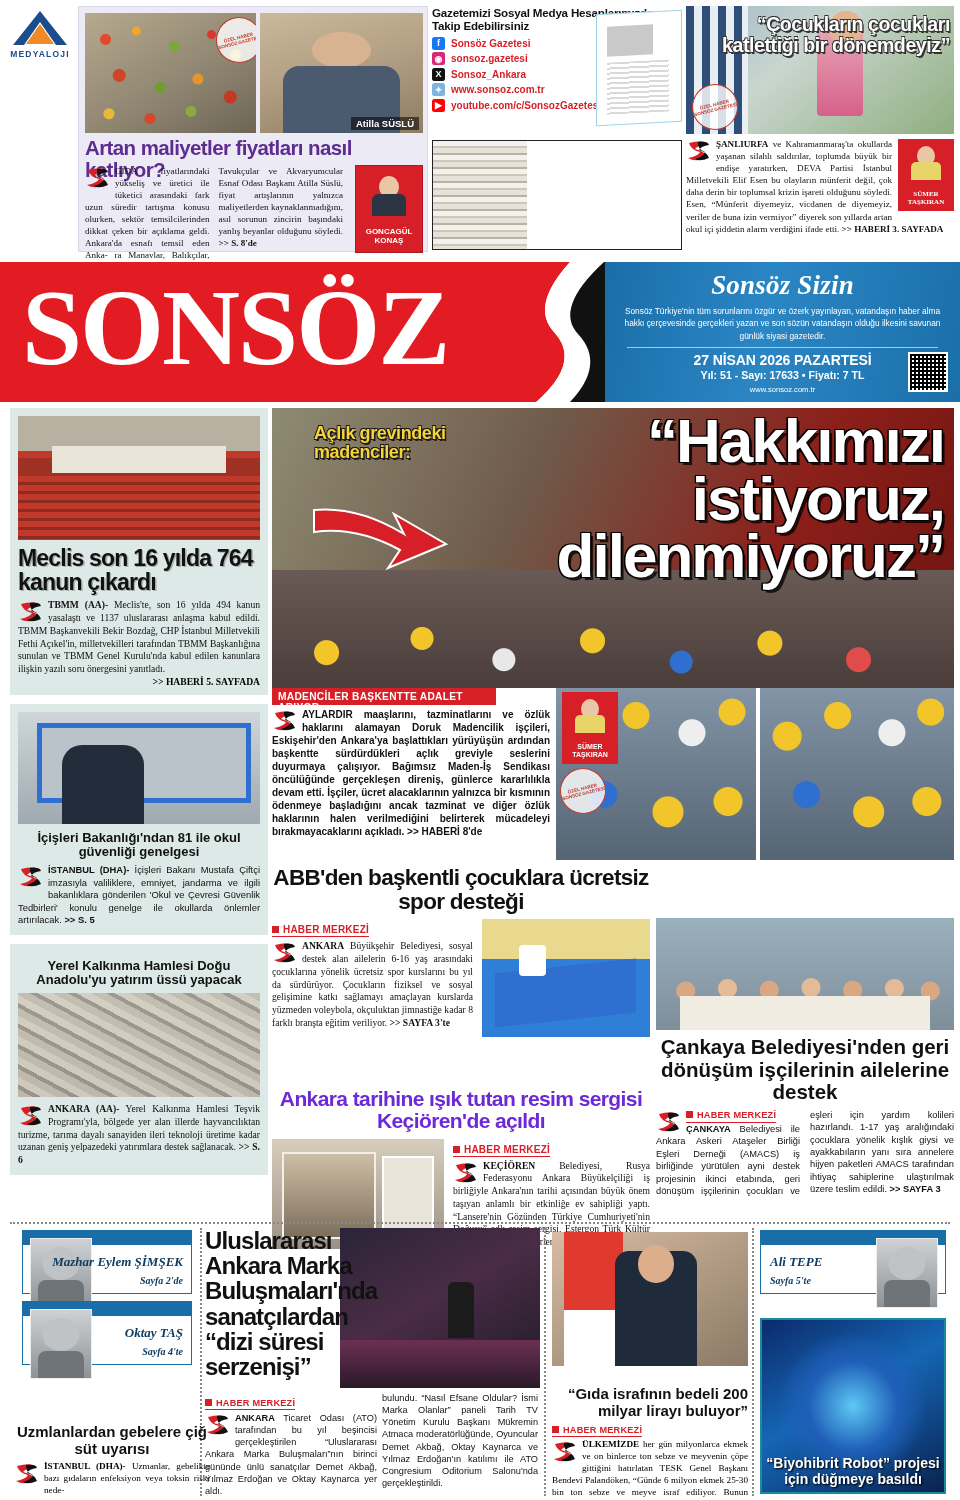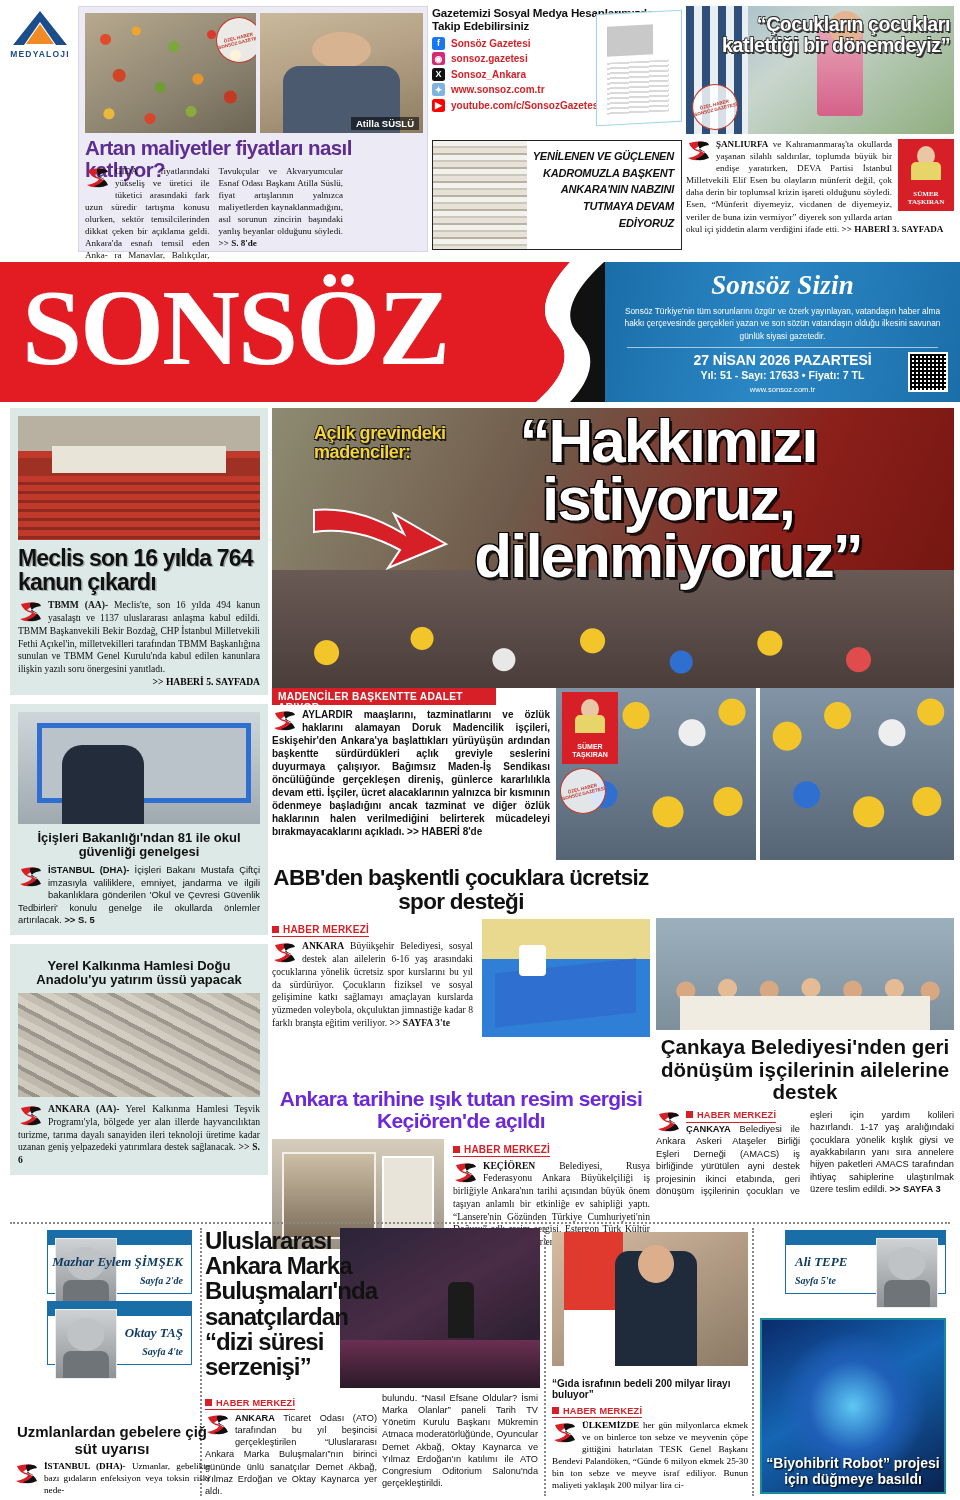--- a/index.html
+++ b/index.html
@@ -171,21 +171,21 @@
         radial-gradient(circle at 47% 60%, #f2c62b 0 12px, transparent 13px),
         radial-gradient(circle at 60% 78%, #2f6fd0 0 11px, transparent 12px),
         radial-gradient(circle at 73% 62%, #f2c62b 0 12px, transparent 13px),
         radial-gradient(circle at 86% 76%, #e04b4b 0 12px, transparent 13px),
         linear-gradient(#6a5a55,#4a3d3a);}
   .hero-kicker{ position:absolute; left:42px; top:16px; width:132px; color:#f5d33a;
       font-size:18px; font-weight:bold; line-height:1.08; letter-spacing:-0.4px;
       text-shadow:1.5px 1.5px 0 #1a1a1a,-0.8px -0.8px 0 #1a1a1a,0.8px -0.8px 0 #1a1a1a,-0.8px 0.8px 0 #1a1a1a; z-index:4;}
   .hero-arrow{ position:absolute; left:36px; top:96px; z-index:4; }
   .hero-title{ position:absolute; left:120px; top:4px; width:552px; color:#fff;
-      font-size:62px; font-weight:bold; line-height:0.93; letter-spacing:-2px; text-align:center;
+      font-size:62px; font-weight:bold; line-height:0.93; letter-spacing:-2px; text-align:right;
       text-shadow:3px 3px 0 rgba(0,0,0,.75), -1.4px -1.4px 0 #000, 1.4px -1.4px 0 #000, -1.4px 1.4px 0 #000; z-index:3;}
   .hero-strap{ position:absolute; left:272px; top:688px; width:224px; height:17px; background:#d61f26;
       color:#fff; font-size:10.2px; font-weight:bold; letter-spacing:0.3px; padding:2.5px 0 0 6px;}
   .mid-lead{ position:absolute; left:272px; top:708px; width:278px; }
   .mid-lead .body-sans{ font-size:10px; font-weight:bold; line-height:1.3; }
 
   .strikephoto{ position:absolute; left:556px; top:688px; width:200px; height:172px;
       background:linear-gradient(#8fa4b8,#5d6b78); overflow:hidden;}
   .strikephoto2{ position:absolute; left:760px; top:688px; width:194px; height:172px;
       background:linear-gradient(#97a8b6,#5f6d7a); overflow:hidden;}
@@ -229,21 +229,21 @@
         radial-gradient(circle at 38% 48%,#d8a882 0 9px,transparent 10px),
         radial-gradient(circle at 52% 42%,#e5bb95 0 9px,transparent 10px),
         radial-gradient(circle at 66% 48%,#d8a882 0 9px,transparent 10px),
         radial-gradient(circle at 80% 44%,#e5bb95 0 9px,transparent 10px),
         radial-gradient(circle at 92% 50%,#d8a882 0 9px,transparent 10px);}
   .group::after{content:""; position:absolute; left:8%; bottom:0; width:84%; height:34px; background:#f0ece2;}
   .cank-head{ font-size:20.5px; font-weight:bold; color:#111; line-height:1.1; text-align:center; margin:6px 0 5px;}
   .two-col{ column-count:2; column-gap:10px; font-size:9.3px; line-height:1.34; text-align:justify; color:#111;}
 
   
-  .col-card{ border:1.6px solid #1a6ea8; background:#fff; height:64px; position:relative; margin-bottom:7px;margin-left:25px;}
+  .col-card{ border:1.6px solid #1a6ea8; background:#fff; height:64px; position:relative; margin-bottom:7px;}
   .col-card .bar{ position:absolute; left:0; top:0; width:100%; height:14px; background:#1a6ea8;}
   .col-card .ph{ position:absolute; left:7px; top:7px; width:62px; height:70px;
       background:linear-gradient(#cfd2d4,#8e9295); border:1px solid #eee;}
   .col-card .ph::before{content:""; position:absolute; left:50%; top:12%; transform:translateX(-50%);
       width:62%; height:48%; border-radius:50%; background:#bfc3c6;}
   .col-card .ph::after{content:""; position:absolute; left:12%; bottom:0; width:76%; height:40%;
       background:#6f7478; border-radius:8px 8px 0 0;}
   .col-name{ position:absolute; right:8px; top:24px; text-align:right; font-family:"Liberation Serif",serif;
       font-style:italic; font-weight:bold; font-size:13px; color:#0f3c63; line-height:1.15;}
   .col-page{ position:absolute; right:8px; bottom:7px; font-family:"Liberation Serif",serif;
@@ -264,21 +264,21 @@
   .stage::after{content:""; position:absolute; left:0; bottom:0; width:100%; height:30%;
       background:linear-gradient(#6b2f52,#2a1a28);}
 
   .gida{ position:absolute; left:552px; top:1232px; width:196px; }
   .gida-img{ width:100%; height:134px; background:linear-gradient(150deg,#d8bca3,#8b7a66); position:relative; overflow:hidden;}
   .gida-img::before{content:""; position:absolute; left:6%; top:0; width:30%; height:100%;
       background:linear-gradient(#e03a2f 0 58%,#fff 58% 100%);}
   .gida-img::after{content:""; position:absolute; left:32%; top:14%; width:42%; height:86%;
       background:#1f2a3a; border-radius:14px 14px 0 0;}
   .gida-face{ position:absolute; left:44%; top:10%; width:18%; height:28%; border-radius:50%; background:#dcae8b; z-index:2;}
-  .gida-head{ font-size:10px; font-weight:bold; color:#111; line-height:1.1; text-align:left; margin-top:12px;}
+  .gida-head{ font-size:15px; font-weight:bold; color:#111; line-height:1.1; text-align:right; margin-top:20px;}
 
   .robot{ position:absolute; left:760px; top:1318px; width:186px; height:176px;
       border:2px solid #1a8a9e; background:linear-gradient(150deg,#0b2b6b,#1566b5 45%,#0a2250); overflow:hidden;}
   .robot::before{content:""; position:absolute; left:50%; top:50%; transform:translate(-50%,-50%);
       width:150px; height:150px; border-radius:50%;
       background:radial-gradient(circle,#5ec8f5 0%, #1f5fb8 42%, transparent 70%);}
   .robot-cap{ position:absolute; left:0; bottom:4px; width:100%; text-align:center; color:#fff;
       font-size:14px; font-weight:bold; line-height:1.14; text-shadow:1.2px 1.2px 2px #000; z-index:3;}
 
   .uzman{ position:absolute; left:14px; top:1424px; width:196px; }
@@ -319,20 +319,27 @@
           <span class="slogo">
             <svg width="25" height="24" viewBox="0 0 25 24">
                 <path d="M3 4 Q18 0 22 5 Q12 6 9 10 Q18 12 22 18 Q10 24 2 19 Q12 17 14 13 Q5 11 3 4Z" fill="#d61f26"></path>
                 <path d="M12 3 Q22 2 23 6 Q15 7 13 11 Q21 13 23 19 Q14 23 9 20 Q18 17 19 13 Q11 10 12 3Z" fill="#111"></path>
               </svg>
           </span>
           <span>GIDA fiyatlarındaki yükseliş ve üretici ile tüketici arasındaki fark uzun süredir tartışma konusu olurken, sektör temsilcilerinden dikkat çeken bir açıklama geldi. Ankara'da esnafı temsil eden Anka-</span>
           <span>ra Manavlar, Balıkçılar, Tavukçular ve Akvaryumcular Esnaf Odası Başkanı Atilla Süslü, fiyat artışlarının yalnızca maliyetlerden kaynaklanmadığını, asıl sorunun zincirin başındaki yanlış beyanlar olduğunu söyledi.</span>
           <span class="refbold">&gt;&gt; S. 8'de</span>
         </div>
+        <div class="gonca">
+          <div class="gonca-face">
+              <i></i>
+              <b></b>
+            </div>
+          <div class="gonca-name">GONCAGÜL KONAŞ</div>
+        </div>
       </div>
     </div>
 
     <div class="socialbox">
       <div class="social-title">Gazetemizi Sosyal Medya Hesaplarımızdan Takip Edebilirsiniz</div>
       <div class="social-list">
         <div class="social-row">
           <span class="si fb">f</span>
           <span class="social-txt">Sonsöz Gazetesi</span>
         </div>
@@ -351,21 +358,20 @@
         <div class="social-row">
           <span class="si yt">▶</span>
           <span class="social-txt">youtube.com/c/SonsozGazetesi06</span>
         </div>
       </div>
       <div class="newspaper-art"></div>
     </div>
 
     <div class="slogan-box">
       <div class="stack-img"></div>
-      <div class="slogan-txt">YENİLENEN VE GÜÇLENEN KADROMUZLA BAŞKENT ANKARA'NIN NABZINI TUTMAYA DEVAM EDİYORUZ</div>
     </div>
 
     <div class="rightbox">
       <div class="rb-photo">
         <div class="stripe"></div>
           <div class="kid"></div>
           <div class="head"></div>
         <div class="stamp" style="left:6px; bottom:4px;">ÖZEL HABER SONSÖZ GAZETESİ</div>
       </div>
       <div class="rb-head">“Çocukların çocukları katlettiği bir dönemdeyiz”</div>

